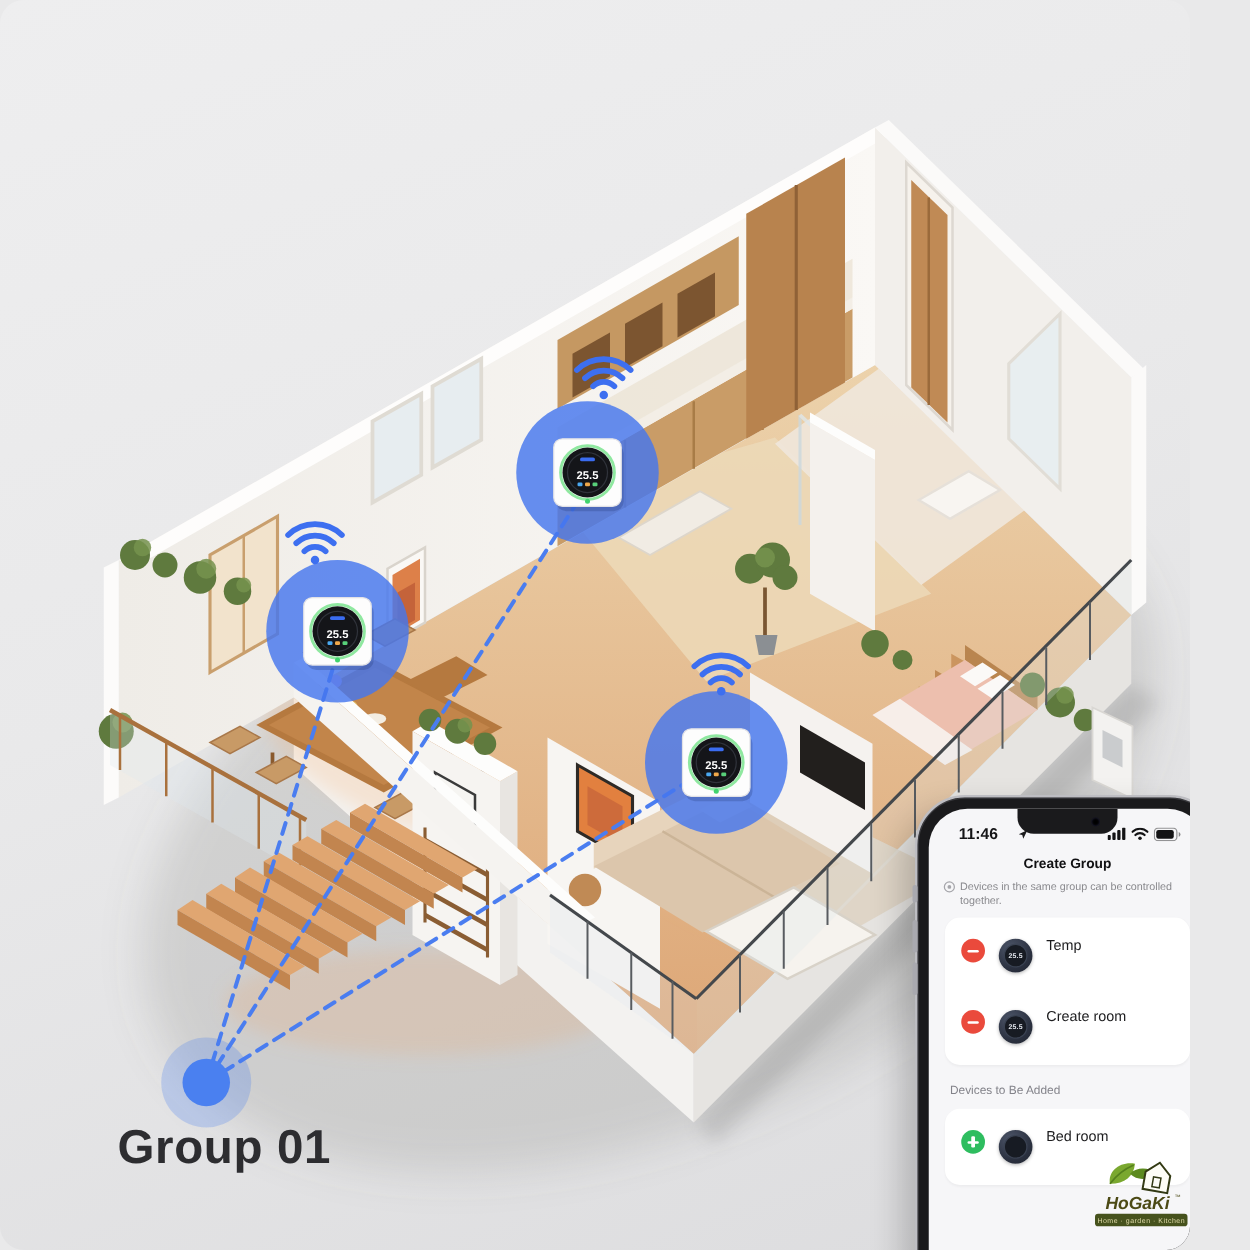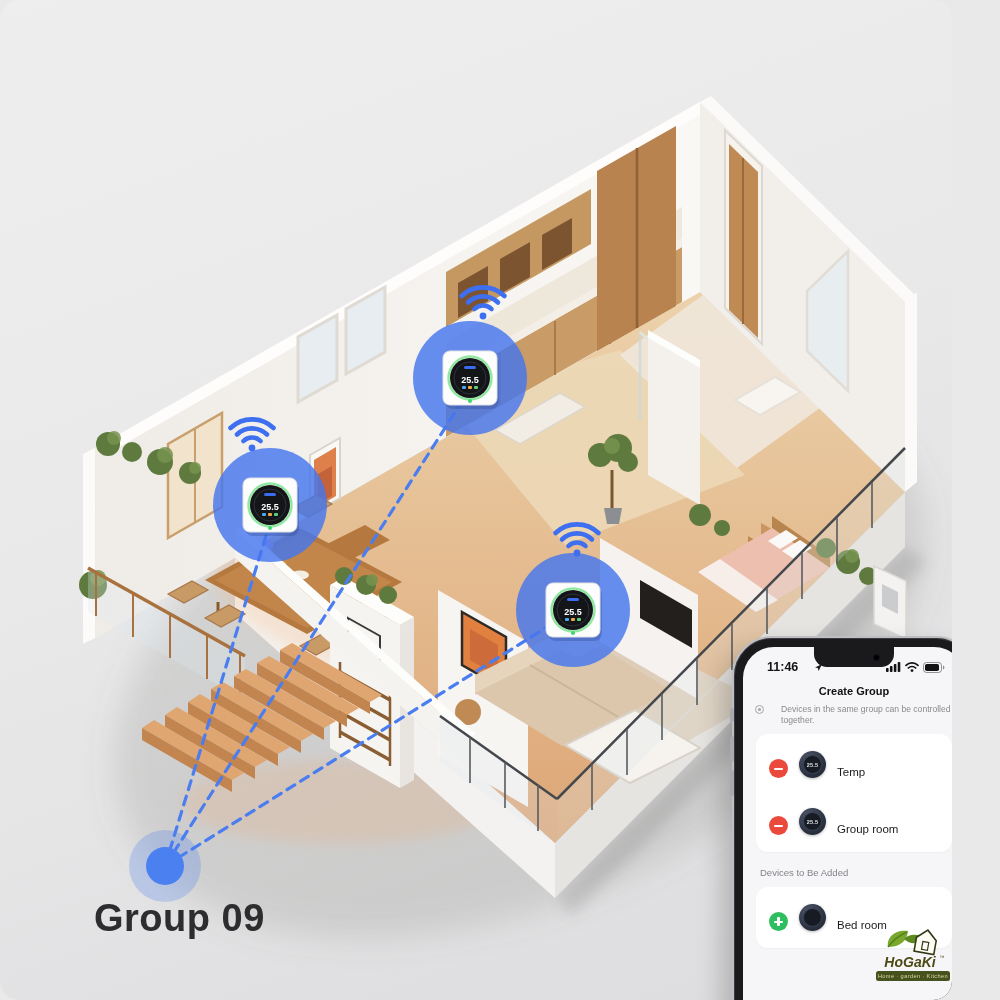--- a/index.html
+++ b/index.html
@@ -29,29 +29,29 @@
     background:#000;box-shadow:inset 0 0 2px #2e2e4e;}
   .statusbar{display:flex;align-items:center;justify-content:space-between;
     padding:13px 20px 0 24px;position:relative;z-index:2;}
   .time-wrap{display:flex;align-items:center;gap:16px;}
   .time{font-size:12.5px;font-weight:700;color:#141416;}
   .sicons{display:flex;align-items:center;gap:4px;}
   .navrow{display:flex;justify-content:space-between;align-items:center;padding:12px 15px 0;}
   .cancel{font-size:13px;color:#1c1c1e;cursor:pointer;}
   .save{font-size:13px;font-weight:600;color:#3478F6;cursor:pointer;}
   .ptitle{margin-top:11px;text-align:center;font-size:11px;font-weight:700;color:#101012;}
-  .psub{margin:7px 12px 0;display:flex;align-items:flex-start;justify-content:center;gap:17px;
+  .psub{margin:7px 12px 0;display:flex;align-items:flex-start;justify-content:center;gap:4px;
     font-size:8.6px;color:#8a8a8e;line-height:1.25;}
   .info-i{flex:0 0 auto;margin-top:1px;width:7px;height:7px;border:1.2px solid #a6a6ab;
     border-radius:50%;position:relative;}
   .info-i::after{content:"";position:absolute;left:1.6px;top:1.6px;width:3.8px;height:3.8px;
     border-radius:50%;background:#a6a6ab;}
   .card{margin:9px 13px 0;background:#fff;border-radius:12px;padding:2px 0;
     box-shadow:0 1px 2px rgba(0,0,0,.04);}
-  .drow{display:flex;align-items:flex-end;gap:11px;padding:15px 13px;}
+  .drow{display:flex;align-items:flex-start;gap:11px;padding:15px 13px;}
   .badge{flex:0 0 auto;width:19px;height:19px;border-radius:50%;position:relative;cursor:pointer;}
   .minus{background:#EA4A3C;}
   .minus::after{content:"";position:absolute;left:5px;top:8.4px;width:9px;height:2.2px;
     border-radius:1px;background:#fff;}
   .plus{background:#2EBD5F;}
   .plus::before{content:"";position:absolute;left:5px;top:8.4px;width:9px;height:2.2px;
     border-radius:1px;background:#fff;}
   .plus::after{content:"";position:absolute;left:8.4px;top:5px;width:2.2px;height:9px;
     border-radius:1px;background:#fff;}
   .devicon{flex:0 0 auto;width:27px;height:27px;border-radius:50%;position:relative;
@@ -394,21 +394,21 @@
     <circle cx="573" cy="633" r="2" fill="#41d46e"></circle>
     <g stroke="#3d6ff0" stroke-width="4.6" fill="none" stroke-linecap="round">
       <path d="M568.5,546 A12 12 0 0 1 585.5,546"></path>
       <path d="M562,539.5 A21.5 21.5 0 0 1 592,539.5"></path>
       <path d="M555.5,533 A31 31 0 0 1 598.5,533"></path>
       <circle cx="577" cy="553" r="3.4" fill="#3d6ff0" stroke="none"></circle>
     </g>
   </g>
 </svg>
 
-<div class="group-label">Group 09</div>
+<div class="group-label">Group 01</div>
 
 <div class="phone">
   <div class="phone-frame">
     <div class="side-btn btn-mute"></div>
     <div class="side-btn btn-vol1"></div>
     <div class="side-btn btn-vol2"></div>
     <div class="side-btn btn-power"></div>
     <div class="screen">
       <div class="notch">
         <span class="cam"></span>
@@ -459,21 +459,21 @@
           </span>
           <span class="dlabel">Temp</span>
         </div>
         <div class="drow">
           <span class="badge minus"></span>
           <span class="devicon">
             <span class="devscreen">
                   <span class="devtxt">25.5</span>
                 </span>
           </span>
-          <span class="dlabel">Group room</span>
+          <span class="dlabel">Create room</span>
         </div>
       </div>
 
       <div class="sectionlabel">Devices to Be Added</div>
 
       <div class="card">
         <div class="drow">
           <span class="badge plus"></span>
           <span class="devicon">
             <span class="devscreen"></span>

